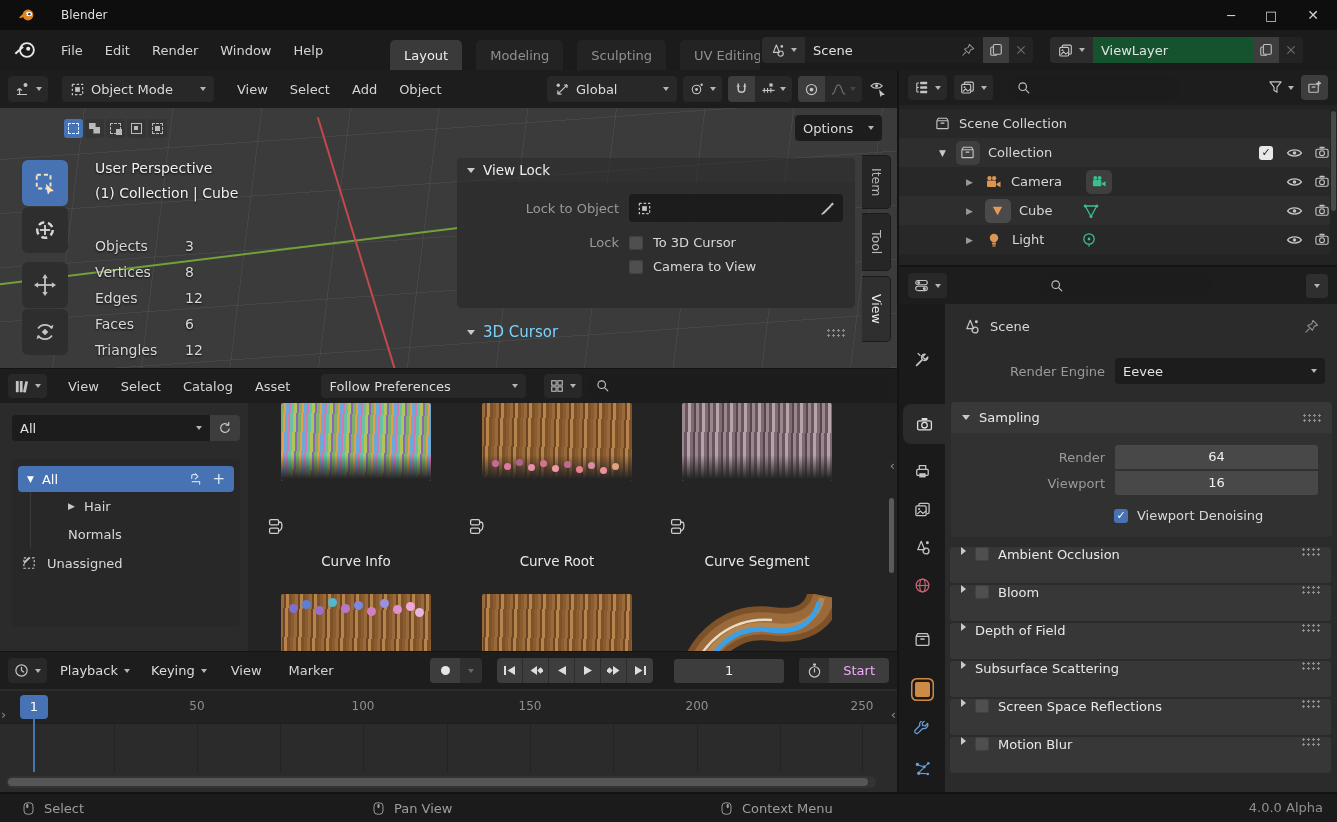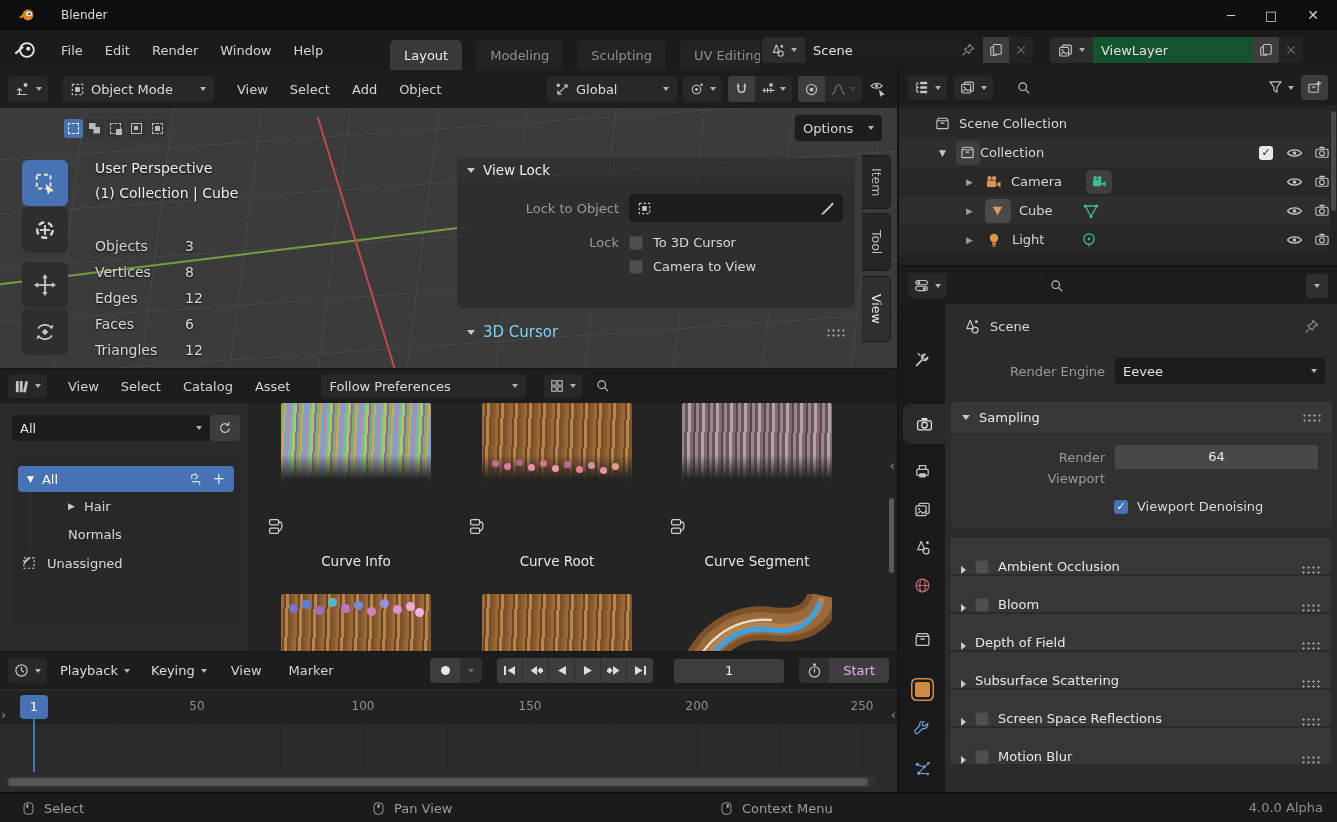--- a/index.html
+++ b/index.html
@@ -20,21 +20,21 @@
   .grip{width:19px;height:9px;background-image:radial-gradient(circle,#8d8d8d 1px,transparent 1.35px);background-size:5px 5px}
   .cb{width:14px;height:14px;border-radius:3px;background:#4f4f4f;box-shadow:inset 0 0 0 1px #414141;flex:none}
   .cb.on{background:#4772b3;box-shadow:none;color:#fff;font-size:11px;line-height:14px;text-align:center;font-weight:bold}
   .ic{flex:none;color:#c4c4c4}
   .hdr{background:#1d1d1d}
   .vtab{writing-mode:vertical-rl;text-orientation:mixed;background:#262626;border:1px solid #1b1b1b;border-left:none;border-radius:0 5px 5px 0;color:#b9b9b9;display:flex;align-items:center;justify-content:center;font-size:12.5px}
   .vtab.on{background:#2f2f2f;color:#e8e8e8}
   .wsp{height:30px;display:inline-flex;align-items:center;padding:0 14px;border-radius:5px 5px 0 0;background:#232323;color:#909090;white-space:nowrap}
   .wsp.on{background:#3a3a3a;color:#ececec}
   .ol-row{position:absolute;left:0;right:7px;height:29px;display:flex;align-items:center}
-  .panelbar{position:absolute;left:5px;right:6px;height:36px;background:#373737;border-radius:3px;display:flex;align-items:flex-end;gap:9px;padding:0 11px}
+  .panelbar{position:absolute;left:5px;right:6px;height:36px;background:#373737;border-radius:3px;display:flex;align-items:flex-start;gap:9px;padding:0 11px}
   .valfield{background:#484848;color:#f0f0f0;text-align:center;height:24px;line-height:24px;border-radius:3px}
   .thumb{position:absolute;width:150px;overflow:hidden;border-radius:2px}
   .strands-info{background:repeating-linear-gradient(93deg,#7fb069 0 3px,#e3a04a 3px 5px,#6aa9d8 5px 8px,#d975b5 8px 10px,#67c2a5 10px 13px,#b0c65a 13px 16px,#8a67b8 16px 18px)}
   .strands-brown{background:repeating-linear-gradient(92deg,#9a6a3a 0 3px,#6e4523 3px 5px,#b5854d 5px 8px,#7d5229 8px 11px,#a9754013 11px 11px,#8a5c30 11px 14px)}
   .strands-mauve{background:repeating-linear-gradient(91deg,#9b868e 0 3px,#675560 3px 6px,#b5a3a8 6px 9px,#7d6a72 9px 12px,#57464e 12px 14px)}
   .fadeb{position:absolute;left:0;right:0;bottom:0;height:26px;background:linear-gradient(to bottom,rgba(36,36,36,0) 0,#242424 92%)}
   .tick-label{position:absolute;transform:translateX(-50%);color:#8f8f8f;font-size:12px;top:8px}
   .gridline{position:absolute;top:0;bottom:0;width:1px;background:#232323}
   .toolbtn{position:absolute;left:0;width:46px;height:46px;background:#2e2e2e;border-radius:6px;display:flex;align-items:center;justify-content:center}
   .toolbtn.on{background:#4772b3}
@@ -816,21 +816,21 @@
         <span style="margin-left:9px">Scene Collection</span>
       </div>
 
       <div class="ol-row" style="top:31px;background:#2e2e2e">
         <span style="margin-left:40px;font-size:9px;color:#c9c9c9">▼</span>
         <span style="margin-left:10px;width:24px;height:24px;background:#3f3f3f;border-radius:5px;display:inline-flex;align-items:center;justify-content:center">
           <svg class="ic" width="15" height="15" viewBox="0 0 16 16">
               <use href="#s-box"></use>
             </svg>
         </span>
-        <span style="margin-left:0;flex:1">Collection</span>
+        <span style="margin-left:8px;flex:1">Collection</span>
         <span class="cb on" style="background:#e8e8e8;color:#222">✓</span>
         <svg class="ic" width="17" height="12" viewBox="0 0 16 10" style="margin-left:13px">
             <use href="#s-eye"></use>
           </svg>
         <svg class="ic" width="16" height="15" viewBox="0 0 16 16" style="margin-left:11px">
             <use href="#s-cam"></use>
           </svg>
       </div>
 
       <div class="ol-row" style="top:60px;background:#282828">
@@ -993,20 +993,21 @@
           <span style="flex:1;color:#e8e8e8">Sampling</span>
           <span class="grip"></span>
         </div>
         <div style="padding:12px 14px 14px">
           <div class="flex" style="gap:10px">
             <span class="dim" style="width:140px;text-align:right">Render</span>
             <div class="valfield" style="flex:1;border-radius:3px 3px 0 0">64</div>
           </div>
           <div class="flex" style="gap:10px;margin-top:2px">
             <span class="dim" style="width:140px;text-align:right">Viewport</span>
+            <div class="valfield" style="flex:1;border-radius:0 0 3px 3px">16</div>
           </div>
           <div class="flex" style="gap:9px;margin-top:13px">
             <span style="width:140px"></span>
             <span class="cb on">✓</span>
             <span>Viewport Denoising</span>
           </div>
         </div>
       </div>
 
       <div style="position:relative;height:230px;margin-top:10px">

